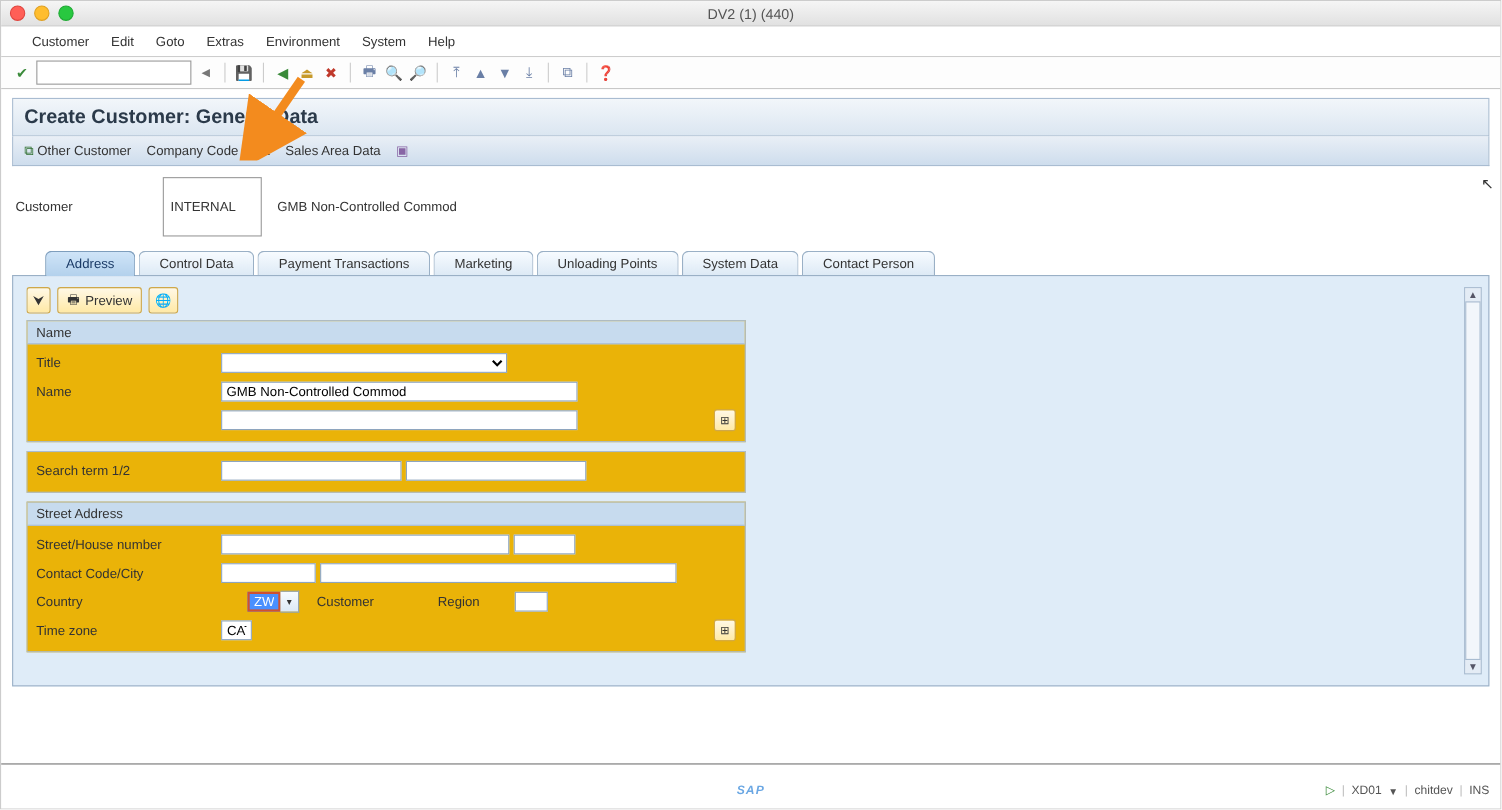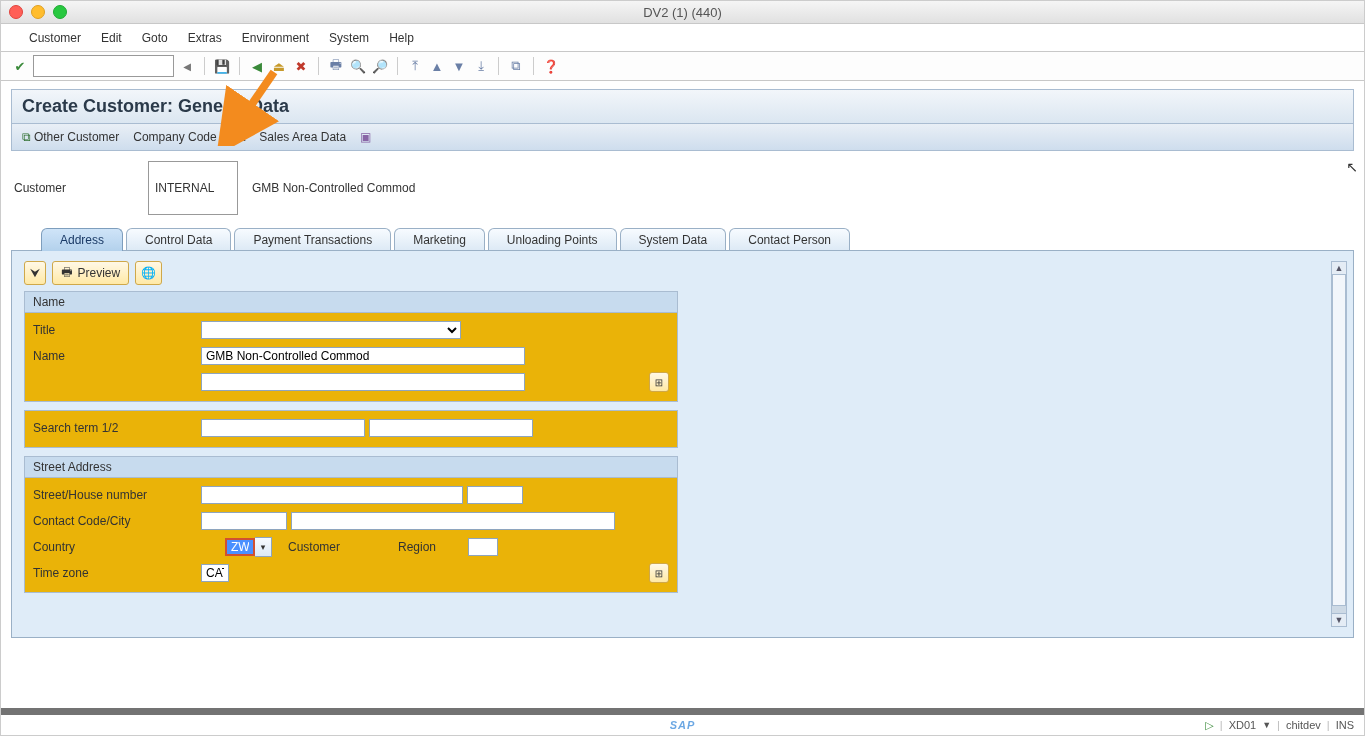--- a/index.html
+++ b/index.html
@@ -37,21 +37,21 @@
   .actionrow{display:flex;align-items:center;gap:6px;margin-bottom:6px;}
   .mini-btn{height:22px;border:1px solid #cfa84a;background:linear-gradient(#fff8e6,#ffe9a6);border-radius:3px;display:inline-flex;align-items:center;padding:0 8px;gap:5px;font-size:12px;cursor:default;}
   .mini-btn.iconly{padding:0 5px;}
   .group{border:1px solid #a9bcd1;background:#eab308;margin-bottom:8px;width:652px;}
   .group-h{padding:3px 8px;border-bottom:1px solid #a9bcd1;background:#c7dbee;font-size:12px;}
   .group-b{padding:5px 8px;}
   .frow{display:flex;align-items:center;min-height:24px;margin-bottom:2px;}
   .flabel{width:168px;}
   .finput{border:1px solid #8ea5be;background:#fff;height:18px;padding:1px 4px;font-size:12px;font-family:inherit;box-sizing:border-box;}
   .finput.sel{background:#4a90ff;color:#fff;border:2px solid #d05030;margin-left:24px;}
-  .statusbar{height:20px;border-top:7px solid #737373;display:flex;align-items:center;justify-content:flex-end;padding:0 10px;gap:6px;font-size:11px;color:#555;position:relative;}
+  .statusbar{height:20px;border-top:1px solid #737373;display:flex;align-items:flex-end;justify-content:flex-end;padding:10px 10px;gap:6px;font-size:11px;color:#555;position:relative;}
   .statusbar .sapLogo{position:absolute;left:50%;transform:translateX(-50%);font-style:italic;font-weight:bold;color:#0a6ed1;opacity:.6;letter-spacing:1px;}
   .statusbar .sep{color:#bbb;}
   .expand-icon{width:18px;height:18px;border:1px solid #cfa84a;background:linear-gradient(#fff8e6,#ffe9a6);border-radius:3px;display:inline-flex;align-items:center;justify-content:center;font-size:10px;}
   .searchF4{width:16px;height:18px;border:1px solid #8ea5be;border-left:none;background:linear-gradient(#f7fbff,#dce9f5);display:inline-flex;align-items:center;justify-content:center;font-size:9px;}
   .arrow-annot{position:absolute;left:215px;top:65px;width:70px;height:80px;pointer-events:none;z-index:50;}
   .cursor-annot{position:absolute;right:6px;top:158px;font-size:14px;pointer-events:none;}
   select.finput{padding:0 2px;}
 </style>
 </head>
 <body>

